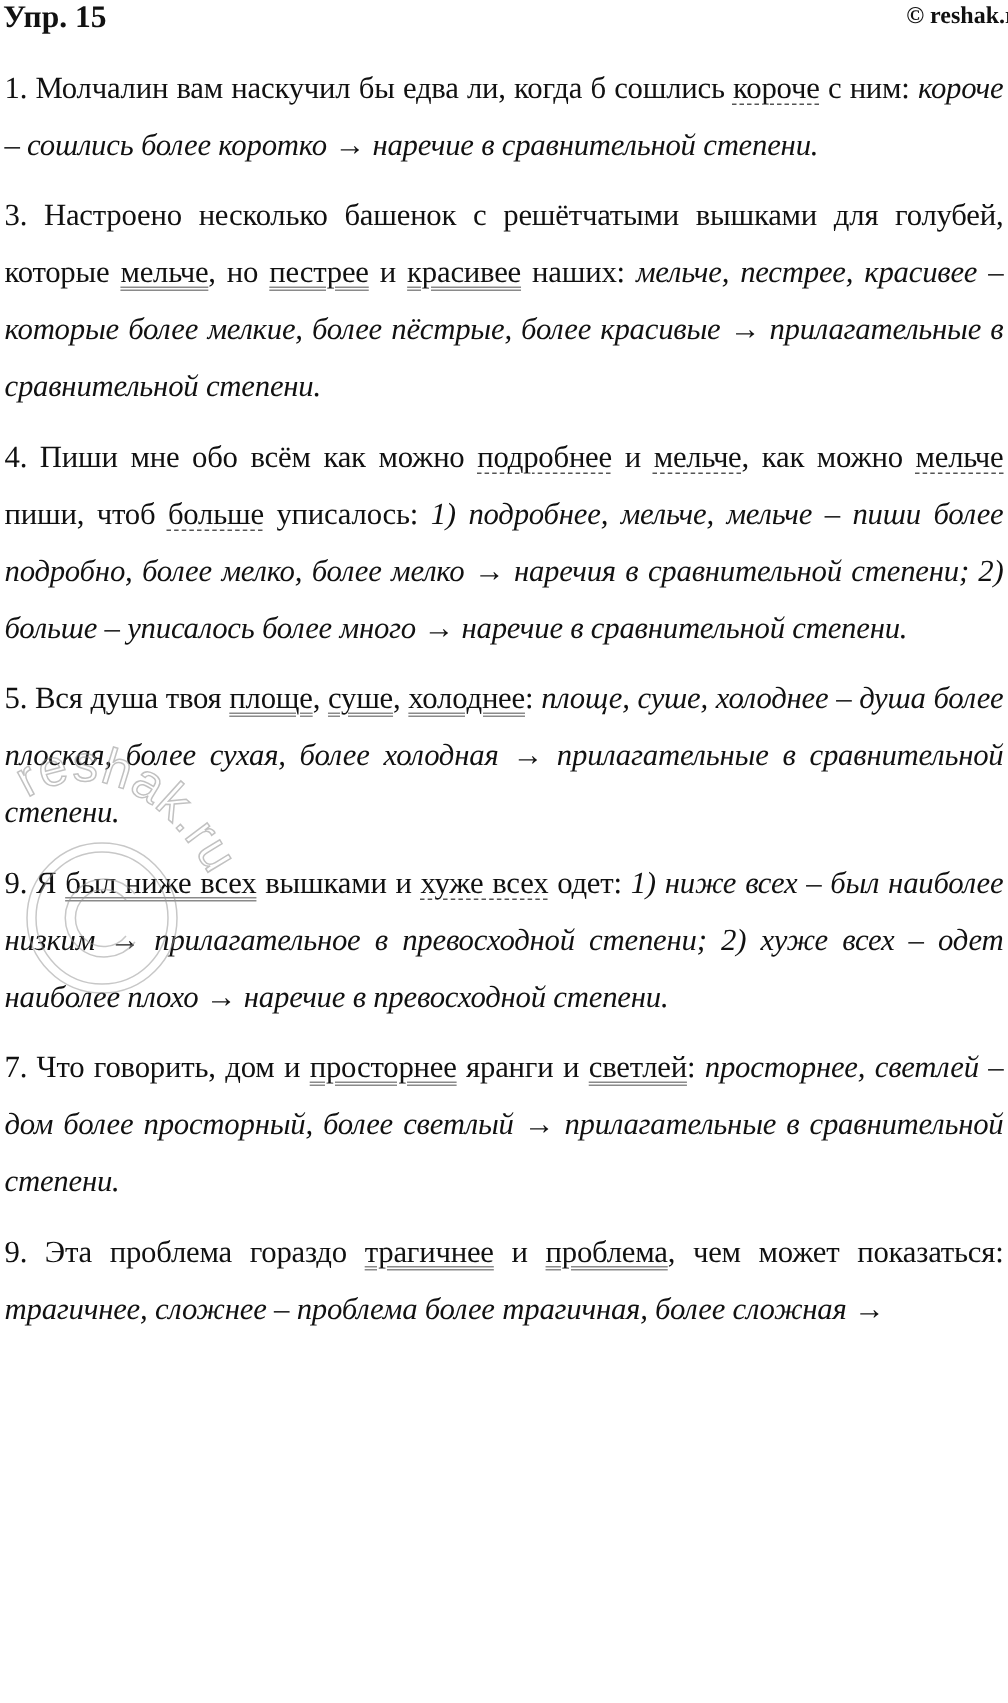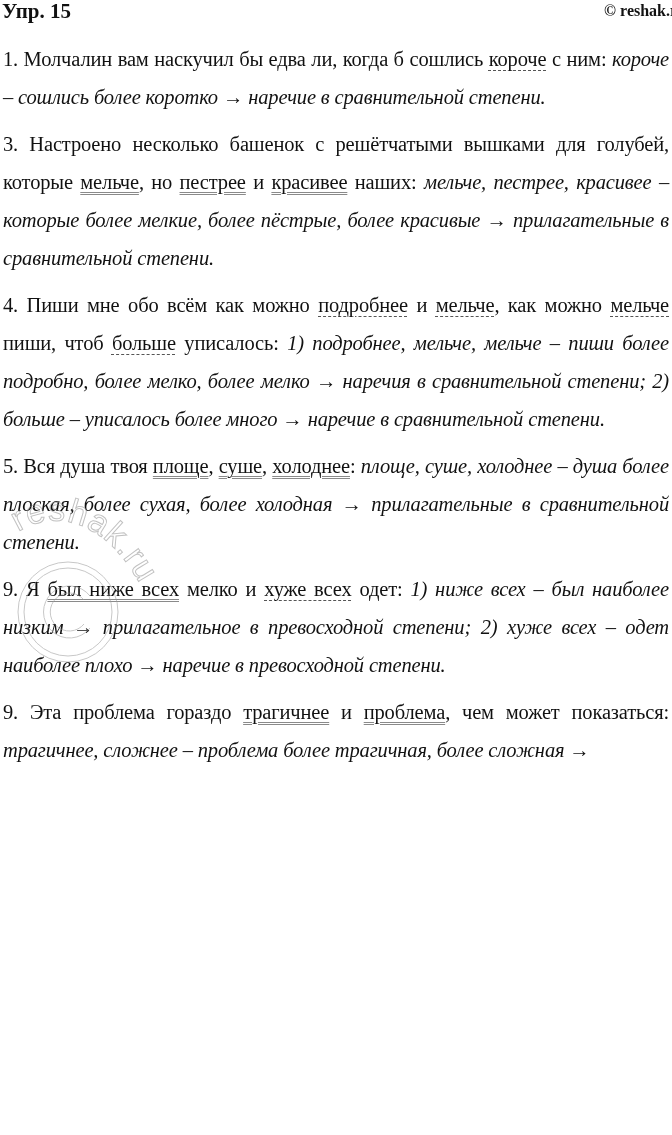--- a/index.html
+++ b/index.html
@@ -86,21 +86,22 @@
 <div class="header">
   <div class="header-title">Упр. 15</div>
   <div class="header-source">© reshak.ru</div>
 </div>
 
 <div class="content">
   <p class="item"><span>1. Молчалин вам наскучил бы едва ли, когда б сошлись </span><span class="u-adv">короче</span><span> с ним: </span><span class="it">короче – сошлись более коротко → наречие в сравнительной степени.</span></p>
   <p class="item"><span>3. Настроено несколько башенок с решётчатыми вышками для голубей, которые </span><span class="u-adj">мельче</span><span>, но </span><span class="u-adj">пестрее</span><span> и </span><span class="u-adj">красивее</span><span> наших: </span><span class="it">мельче, пестрее, красивее – которые более мелкие, более пёстрые, более красивые → прилагательные в сравнительной степени.</span></p>
   <p class="item"><span>4. Пиши мне обо всём как можно </span><span class="u-adv">подробнее</span><span> и </span><span class="u-adv">мельче</span><span>, как можно </span><span class="u-adv">мельче</span><span> пиши, чтоб </span><span class="u-adv">больше</span><span> уписалось: </span><span class="it">1) подробнее, мельче, мельче – пиши более подробно, более мелко, более мелко → наречия в сравнительной степени; 2) больше – уписалось более много → наречие в сравнительной степени.</span></p>
   <p class="item"><span>5. Вся душа твоя </span><span class="u-adj">площе</span><span>, </span><span class="u-adj">суше</span><span>, </span><span class="u-adj">холоднее</span><span>: </span><span class="it">площе, суше, холоднее – душа более плоская, более сухая, более холодная → прилагательные в сравнительной степени.</span></p>
-  <p class="item"><span>9. Я </span><span class="u-adj">был ниже всех</span><span> мелко и </span><span class="u-adv">хуже всех</span><span> одет: </span><span class="it">1) ниже всех – был наиболее низким → прилагательное в превосходной степени; 2) хуже всех – одет наиболее плохо → наречие в превосходной степени.</span></p>
+  <p class="item"><span>9. Я </span><span class="u-adj">был ниже всех</span><span> вышками и </span><span class="u-adv">хуже всех</span><span> одет: </span><span class="it">1) ниже всех – был наиболее низким → прилагательное в превосходной степени; 2) хуже всех – одет наиболее плохо → наречие в превосходной степени.</span></p>
+  <p class="item"><span>7. Что говорить, дом и </span><span class="u-adj">просторнее</span><span> яранги и </span><span class="u-adj">светлей</span><span>: </span><span class="it">просторнее, светлей – дом более просторный, более светлый → прилагательные в сравнительной степени.</span></p>
   <p class="item"><span>9. Эта проблема гораздо </span><span class="u-adj">трагичнее</span><span> и </span><span class="u-adj">проблема</span><span>, чем может показаться: </span><span class="it">трагичнее, сложнее – проблема более трагичная, более сложная →</span></p>
 </div>
 
 <div class="watermark">
   <svg width="170" height="175" viewBox="0 0 170 175">
     <defs>
       <path id="wm-arc" d="M 12 40 C 60 10, 120 40, 150 130"></path>
     </defs>
     <text font-family="Liberation Sans, DejaVu Sans, sans-serif" font-size="34" fill="none" stroke="#8f8f8f" stroke-width="1" letter-spacing="1">
       <textPath href="#wm-arc">reshak.ru</textPath>

